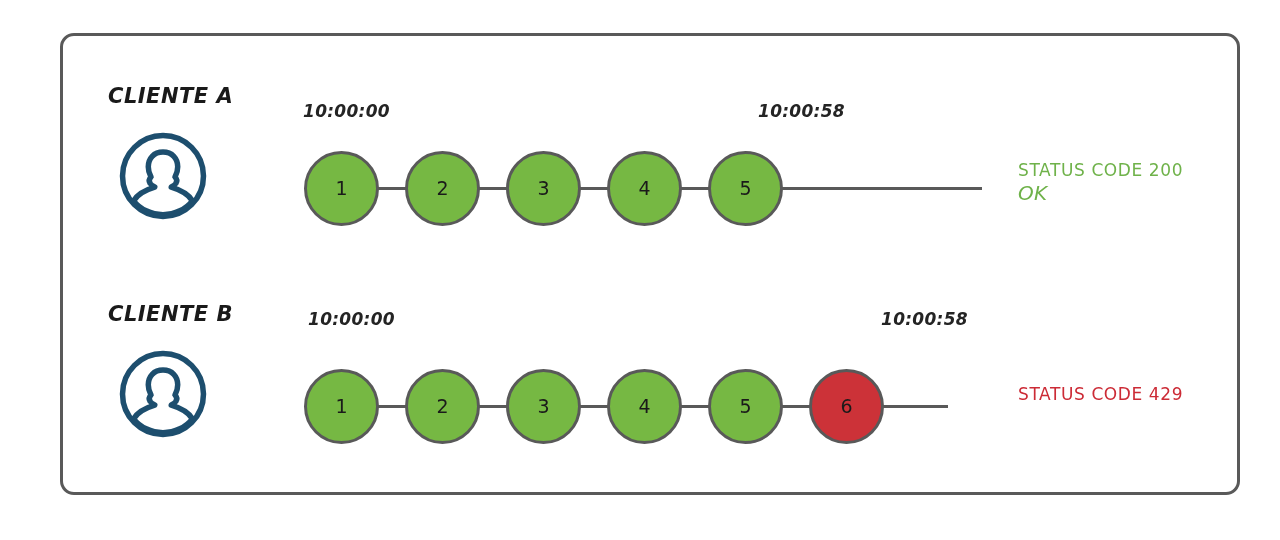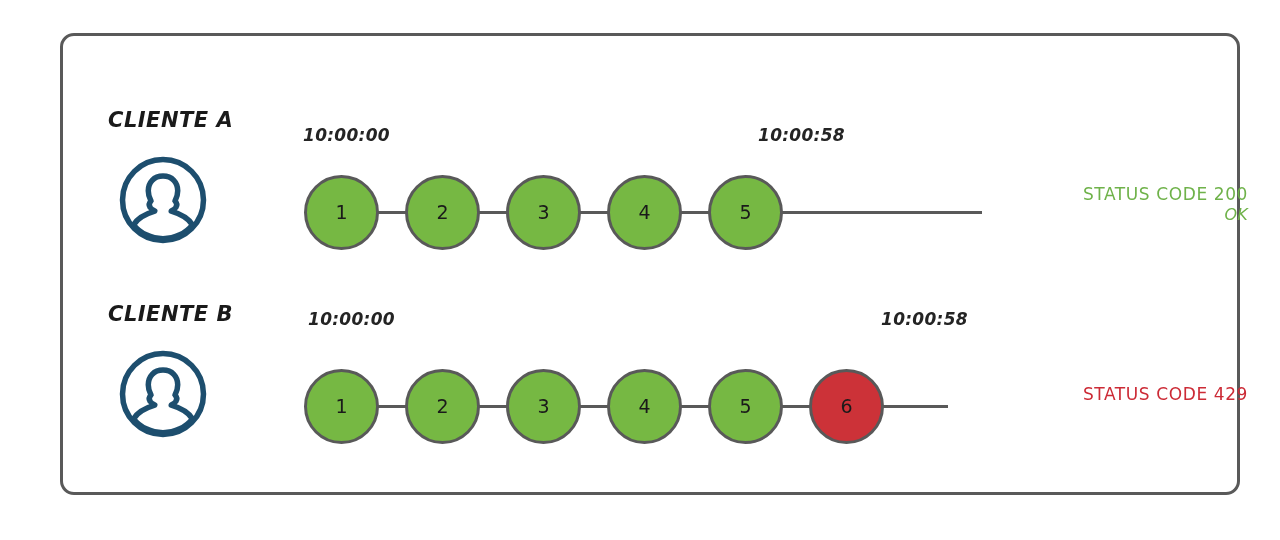--- a/index.html
+++ b/index.html
@@ -28,21 +28,21 @@
     background: #ffffff;
   }
 
   
   .client-row {
     position: absolute;
     left: 0;
     width: 100%;
     height: 200px;
   }
-  #row-client-a { top: 36px; }
+  #row-client-a { top: 12px; }
   #row-client-b { top: 230px; }
 
   
   .client-label {
     position: absolute;
     left: 45px;
     top: 36px;
     width: 210px;
     font-family: "DejaVu Sans", sans-serif;
     font-size: 21px;
@@ -122,21 +122,21 @@
     background: #595959;
     flex: 0 0 auto;
     margin-left: -1px;
   }
   #tail-a { width: 200px; }
   #tail-b { width: 65px; }
 
   
   .status-text {
     position: absolute;
-    text-align: right;
+    text-align: left;
     font-family: "DejaVu Sans", sans-serif;
     white-space: nowrap;
     line-height: 1.25;
   }
   #status-a {
     left: 955px;
     top: 112px;
     width: 230px;
     color: #6fb24a;
     font-size: 17px;
@@ -145,21 +145,21 @@
   #status-b {
     left: 955px;
     top: 118px;
     width: 230px;
     color: #cc2b36;
     font-size: 17px;
     letter-spacing: 0.6px;
   }
   .status-sub {
     display: block;
-    font-size: 16px;
+    font-size: 20px;
     font-style: italic;
     letter-spacing: 0.2px;
   }
   .status-main { display: block; }
 </style>
 </head>
 <body>
 
 <div id="diagram-frame">
 

